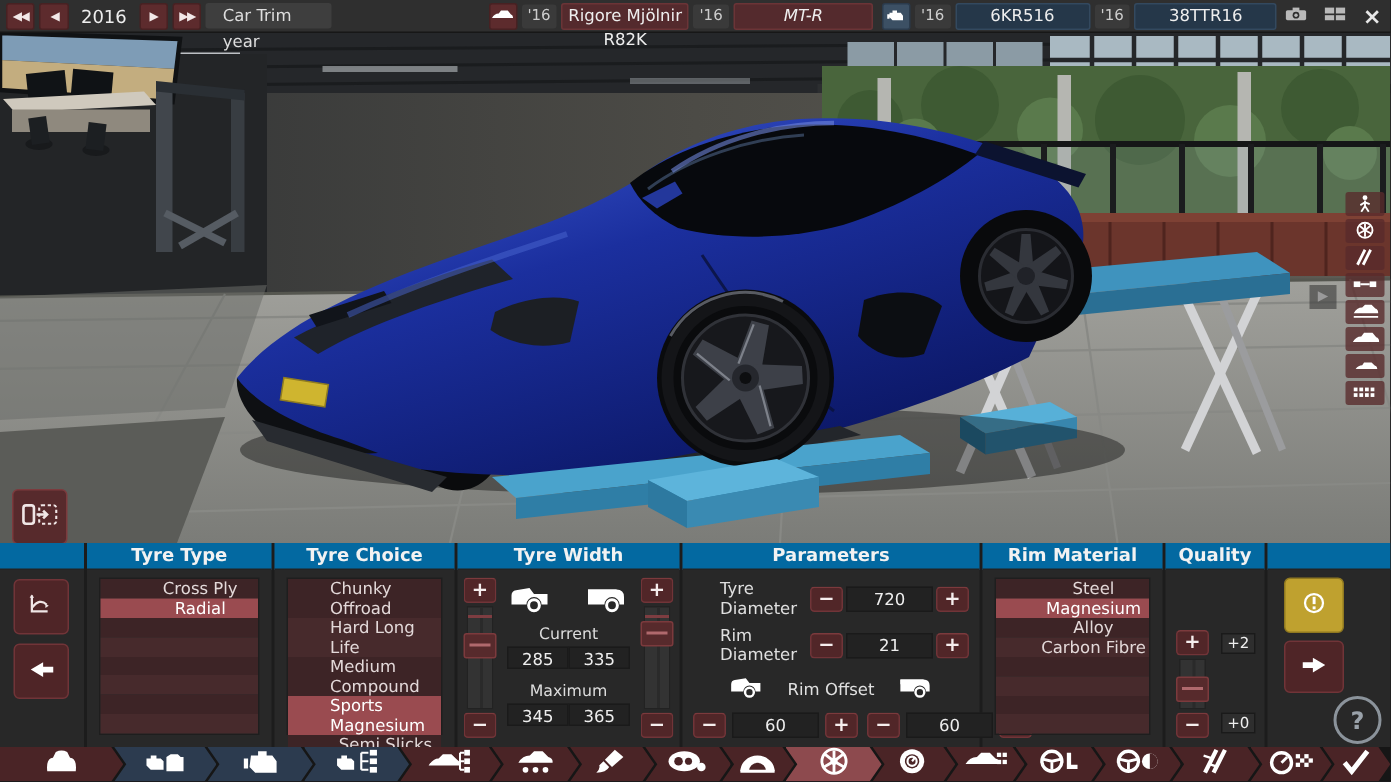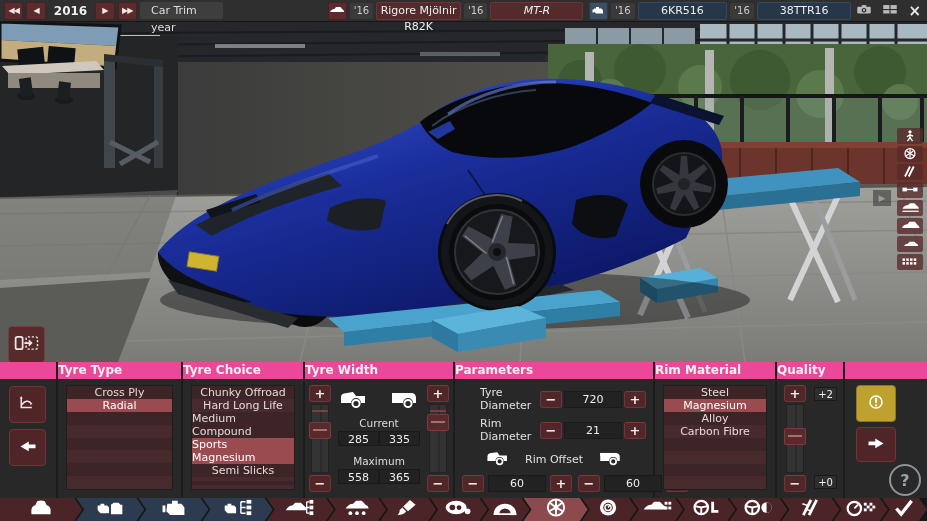--- a/index.html
+++ b/index.html
@@ -2,21 +2,21 @@
 <html><head>
 <meta charset="utf-8">
 <style>
   html,body{margin:0;padding:0;background:#111;}
   body{width:927px;height:521px;overflow:hidden;font-family:"DejaVu Sans",sans-serif;-webkit-font-smoothing:antialiased;}
   .app{position:relative;width:927px;height:521px;background:#2a2a2a;}
 
   
   .topbar{position:absolute;left:0;top:0;width:927px;height:22px;background:#2f2f2f;display:flex;align-items:center;gap:3px;padding:0 4px;box-sizing:border-box;border-bottom:1px solid #171717;z-index:30;}
   .navbtn{width:21px;height:16px;background:#5d2b2d;border:1px solid #472122;border-radius:2px;color:#f2e8e8;font-size:8px;display:flex;align-items:center;justify-content:center;letter-spacing:-1px;cursor:pointer;}
-  .yeartxt{color:#eeeeee;font-size:12px;font-weight:bold;margin:0 5px;}
+  .yeartxt{color:#eeeeee;font-size:12px;font-weight:normal;margin:0 5px;}
   .trimlabel{background:#3e3e3e;border-radius:2px;height:17px;line-height:17px;padding:0 11px;font-size:11px;color:#dddddd;}
   .badge{width:20px;height:16px;border-radius:2px;display:flex;align-items:center;justify-content:center;}
   .badge svg{width:16px;height:12px;}
   .badge.red{background:#5d2b2d;border:1px solid #472122;}
   .badge.blue{background:#3c5064;border:1px solid #2b3b4c;}
   .chip{background:#3a3a3a;border-radius:2px;height:16px;line-height:16px;padding:0 4px;font-size:10px;color:#cccccc;}
   .field{height:16px;line-height:16px;text-align:center;font-size:11px;color:#eeeeee;border-radius:2px;}
   .field.red{background:#542a2d;border:1px solid #6b3437;}
   .field.blue{background:#253749;border:1px solid #33495f;}
   .topicons{margin-left:auto;display:flex;align-items:center;gap:6px;}
@@ -30,24 +30,24 @@
   .vtoolbar{position:absolute;right:4px;top:106px;display:flex;flex-direction:column;gap:2px;z-index:5;}
   .vtool{width:26px;height:16px;background:rgba(88,42,44,0.78);border-radius:2px;display:flex;align-items:center;justify-content:center;cursor:pointer;}
   .vtool svg{width:20px;height:13px;}
   .expander{position:absolute;right:36px;top:168px;width:18px;height:16px;background:rgba(50,50,50,0.55);display:flex;align-items:center;justify-content:center;color:#9a9a9a;font-size:9px;cursor:pointer;z-index:5;}
   .paneltoggle{position:absolute;left:8px;top:304px;width:35px;height:35px;background:#572a2c;border:1px solid #7c3a3d;border-radius:4px;display:flex;align-items:center;justify-content:center;cursor:pointer;z-index:5;}
   .paneltoggle svg{width:28px;height:22px;}
 
   
   .panel{position:absolute;left:0;top:362px;width:927px;height:136px;background:#1c1c1c;display:flex;gap:2px;z-index:20;}
   .col{background:#282828;display:flex;flex-direction:column;min-width:0;}
-  .colhdr{height:17px;background:#ec4899;border-bottom:1px solid #242424;color:#f2f2f2;font-size:12px;font-weight:bold;line-height:17px;flex:0 0 auto;}
+  .colhdr{height:17px;background:#0369a1;border-bottom:1px solid #242424;color:#f2f2f2;font-size:12px;font-weight:bold;text-align:center;line-height:17px;flex:0 0 auto;}
   .colbody{flex:1;position:relative;}
   .list{position:absolute;left:8px;right:8px;top:5px;bottom:8px;display:flex;flex-direction:column;border:1px solid #1e1e1e;}
-  .lrow{flex:1;display:flex;align-items:center;justify-content:center;font-size:11px;color:#e3d9d9;background:#3d2426;cursor:pointer;}
+  .lrow{flex:1;display:flex;align-items:center;justify-content:center;font-size:11px;color:#e3d9d9;background:#3d2426;cursor:pointer;padding-left:28px;}
   .lrow.alt{background:#472a2c;}
   .lrow.sel{background:#9a4b50;color:#ffffff;}
   .btn{background:#512628;border:1px solid #713438;border-top-color:#7c3a3d;border-radius:3px;color:#f5eded;display:flex;align-items:center;justify-content:center;font-weight:bold;cursor:pointer;box-sizing:border-box;}
   .pm{width:22px;height:17px;font-size:13px;line-height:1;}
   .valbox{background:#222222;border:1px solid #1a1a1a;color:#eeeeee;font-size:11px;text-align:center;box-sizing:border-box;}
   .sliderv{position:absolute;top:5px;bottom:6px;width:22px;display:flex;flex-direction:column;align-items:center;}
   .sliderv .track{flex:1;width:16px;background:#333333;border:1px solid #222222;position:relative;margin:2px 0;cursor:pointer;}
   .sliderv .track:before{content:"";position:absolute;left:50%;top:0;bottom:0;width:2px;background:#2a2a2a;}
   .mark{position:absolute;left:0;right:0;height:2px;background:#7e3d41;}
   .handle{position:absolute;left:-3px;width:20px;height:15px;background:#572a2c;border:1px solid #7c3a3d;border-radius:2px;cursor:pointer;}
@@ -532,21 +532,21 @@
                   <circle cx="20" cy="15.5" r="3.6" fill="none" stroke="#fff" stroke-width="2"></circle>
                 </svg></span>
           </div>
           <div class="tw-lbl">Current</div>
           <div class="tw-vals">
             <div class="valbox">285</div>
             <div class="valbox">335</div>
           </div>
           <div class="tw-lbl" style="margin-top:9px;">Maximum</div>
           <div class="tw-vals">
-            <div class="valbox">558</div>
+            <div class="valbox">345</div>
             <div class="valbox">365</div>
           </div>
         </div>
       </div>
     </div>
 
     <div class="col" style="flex:0 0 198px;">
       <div class="colhdr">Parameters</div>
       <div class="colbody params">
         <div class="prow">
@@ -601,21 +601,21 @@
             <div class="lrow">Alloy</div>
             <div class="lrow alt">Carbon Fibre</div>
             <div class="lrow"></div>
             <div class="lrow alt"></div>
             <div class="lrow"></div>
             <div class="lrow alt"></div>
           </div>
         </div>
     </div>
 
-    <div class="col" style="flex:0 0 66px;">
+    <div class="col" style="flex:0 0 66px;gap:35px;">
       <div class="colhdr">Quality</div>
       <div class="colbody quality-body">
         <div class="qleft">
           <div class="sliderv" style="left:2px;">
             <div class="btn pm">+</div>
             <div class="track">
               <div class="handle" style="top:34%;"></div>
             </div>
             <div class="btn pm">−</div>
           </div>

